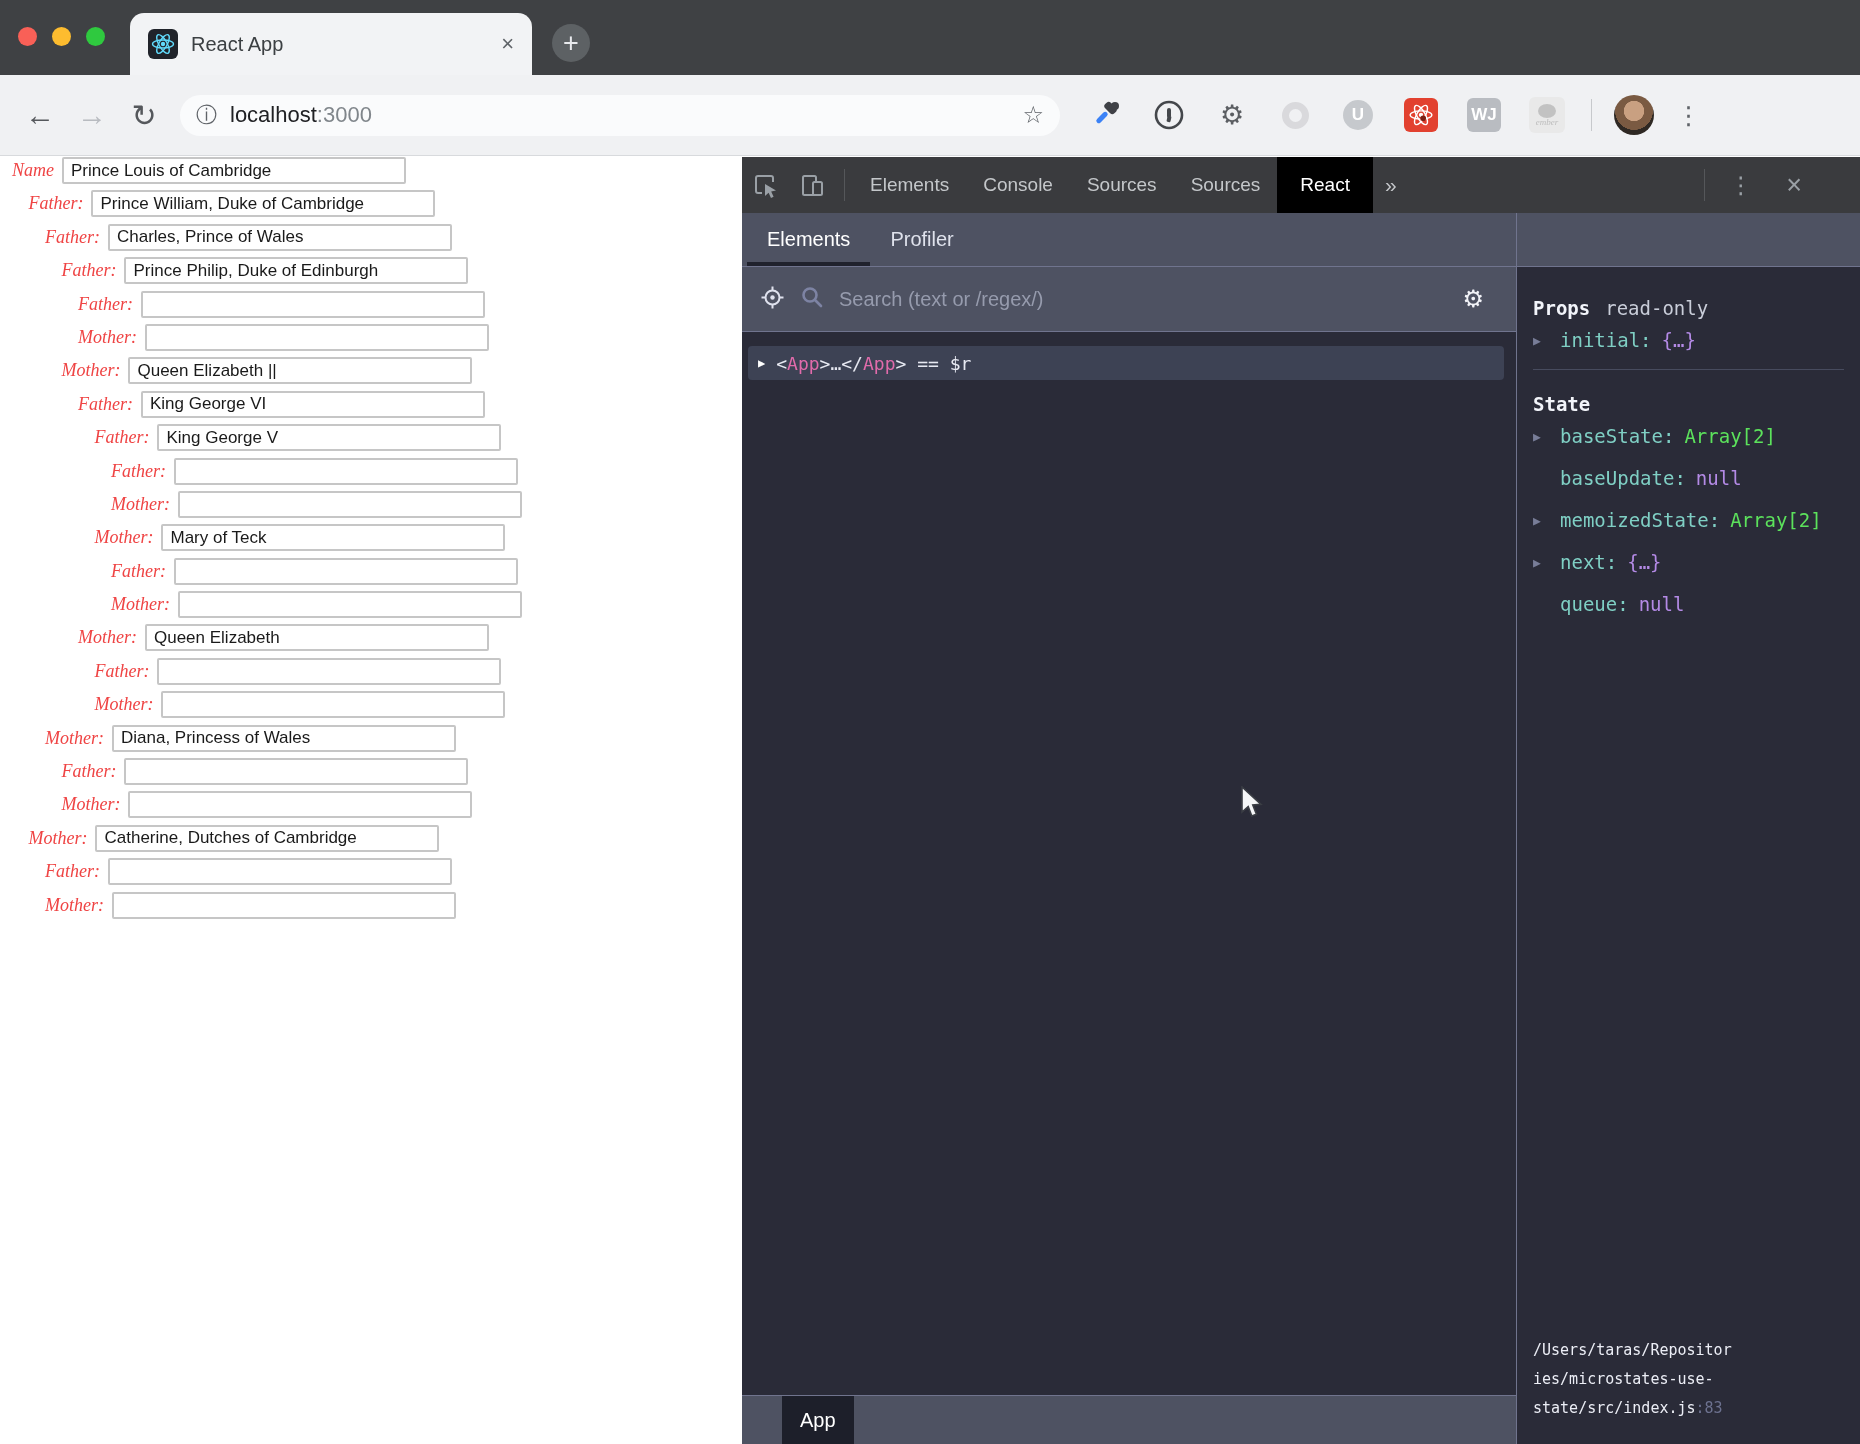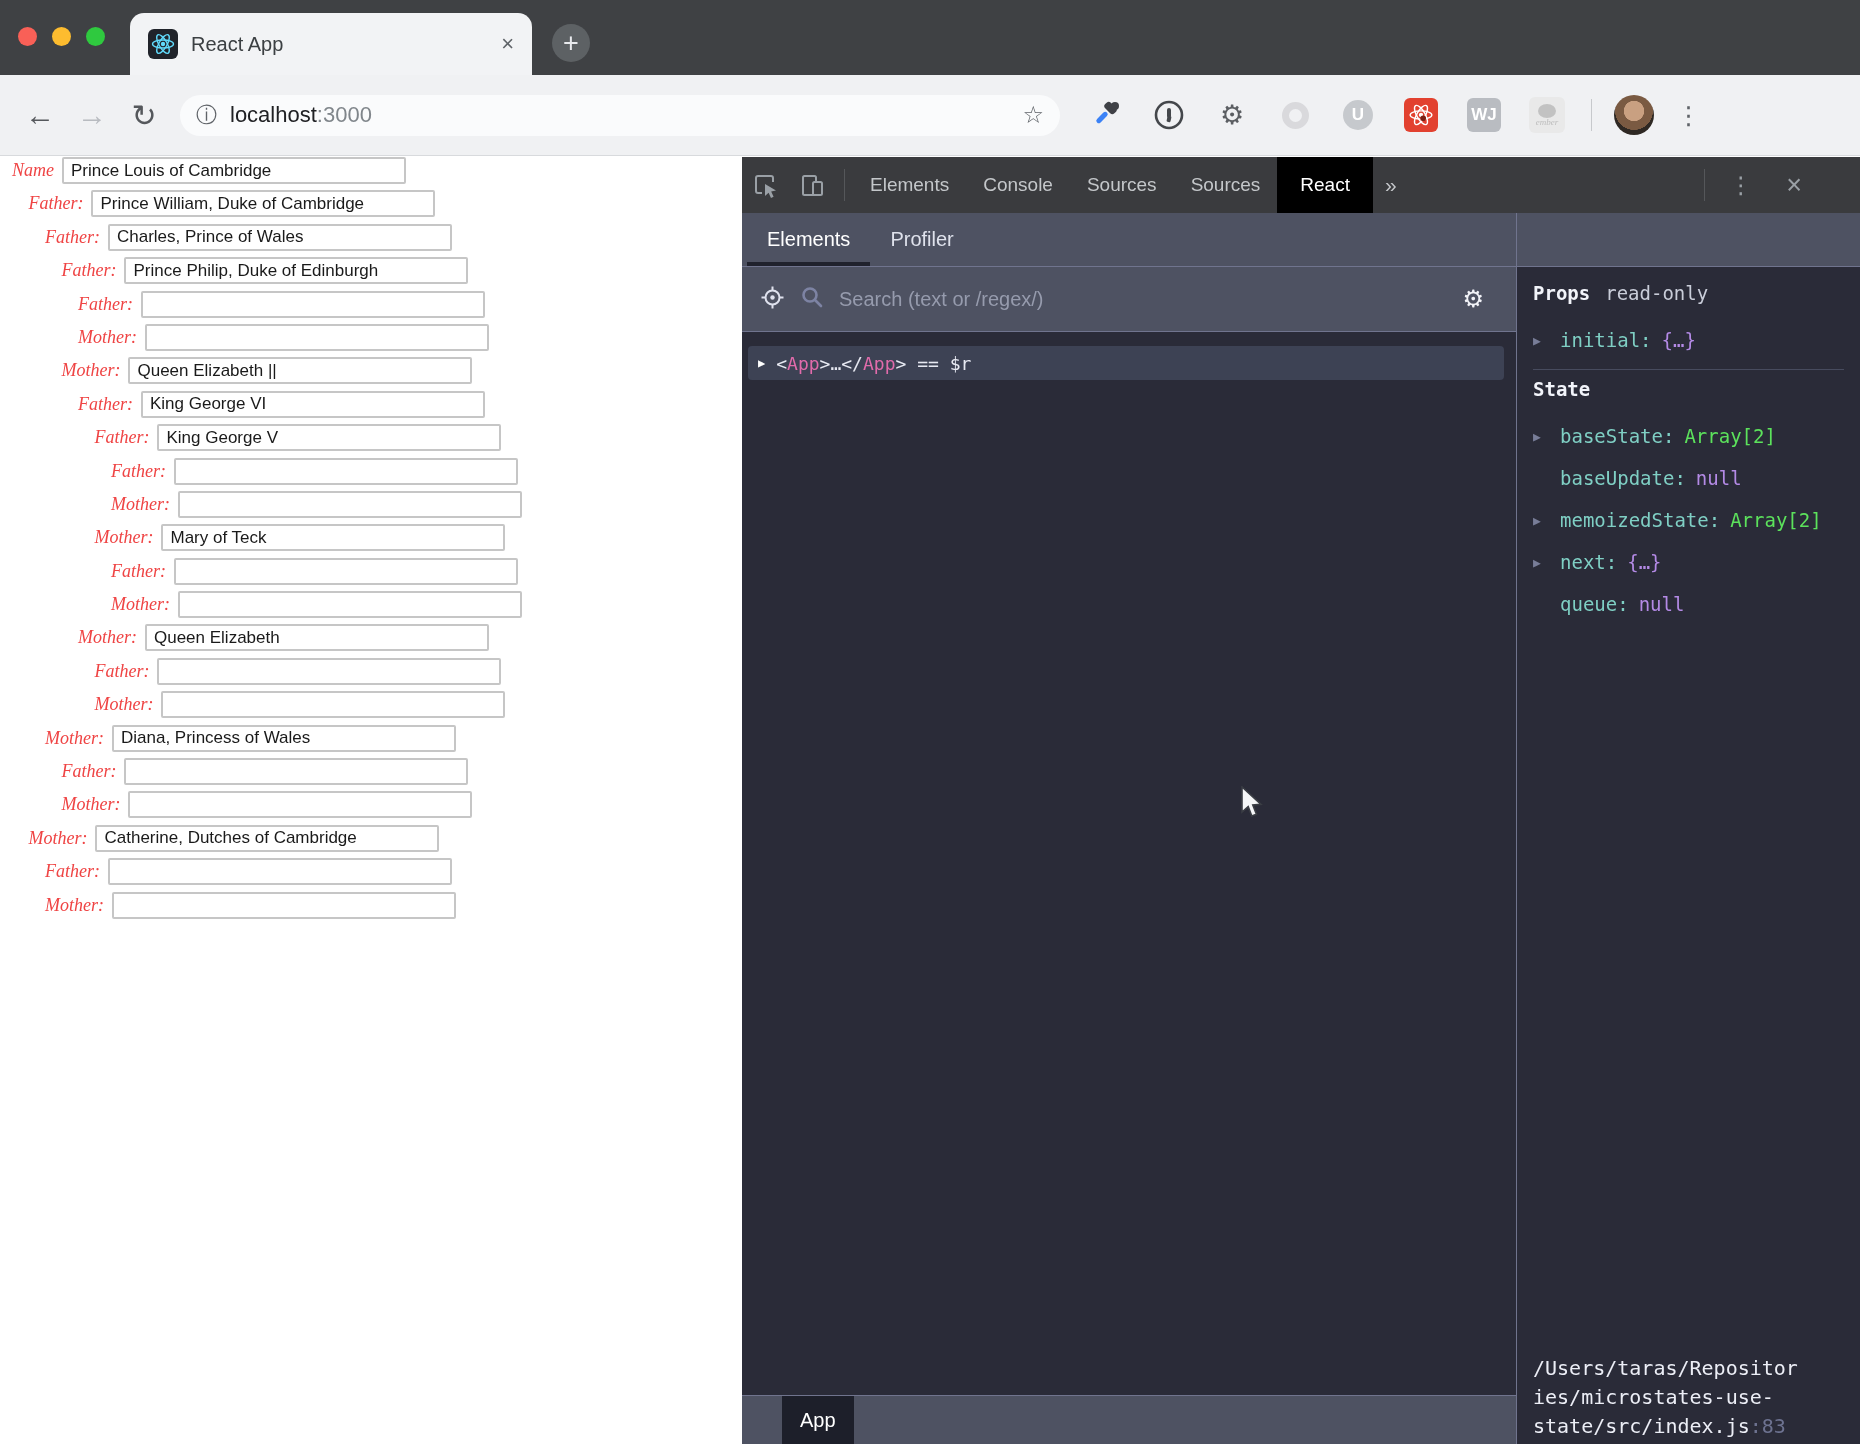--- a/index.html
+++ b/index.html
@@ -106,33 +106,33 @@
   .seg-component { color:#e16bab; white-space:pre; }
   .rdt-bottombar { height:49px; background:#4e5262; border-top:1px solid #70748e;
     display:flex; align-items:stretch; padding-left:40px; flex:none; }
   .app-tab { background:#1d1f2a; color:#fff; font-size:20px; display:flex;
     align-items:center; padding:0 18px; }
 
   .dt-right { width:343px; flex:none; display:flex; flex-direction:column; }
   .rdt-right-header { height:54px; background:#4e5262; border-bottom:1px solid #70748e; flex:none; }
   .rdt-right-content { flex:1; position:relative; padding:15px 0 0 16px;
     font-family:"DejaVu Sans Mono", monospace; font-size:19px; overflow:hidden; }
-  .sb-title-row { height:37px; display:flex; align-items:flex-start; }
+  .sb-title-row { height:37px; display:flex; align-items:flex-end; }
   .sb-title { color:#f2f4fa; font-weight:bold; }
   .sb-badge { color:#c9cdd9; margin-left:15px; }
   .sb-row { height:42px; display:flex; align-items:center; white-space:nowrap; }
   .tri { width:27px; font-size:13px; color:#787d98; flex:none; }
   .k { color:#7fcfc4; }
   .v { margin-left:10px; }
   .v-array { color:#5ce25c; }
   .v-null { color:#b48ae6; }
   .v-object { color:#b48ae6; }
   .sb-sep { border-top:1px solid #474b5e; margin:8px 16px 8px 0; }
-  .source-path { position:absolute; bottom:3px; left:16px; right:2px;
-    font-size:20px; line-height:29px; color:#eceef6; }
+  .source-path { position:absolute; bottom:21px; left:16px; right:2px;
+    font-size:15px; line-height:29px; color:#eceef6; }
   .dim { color:#6d7290; }
 
   .cursor { position:absolute; left:1240px; top:786px; z-index:10; }
 </style>
 </head>
 <body>
 
 <div class="screen">
 
   <div class="titlebar">

